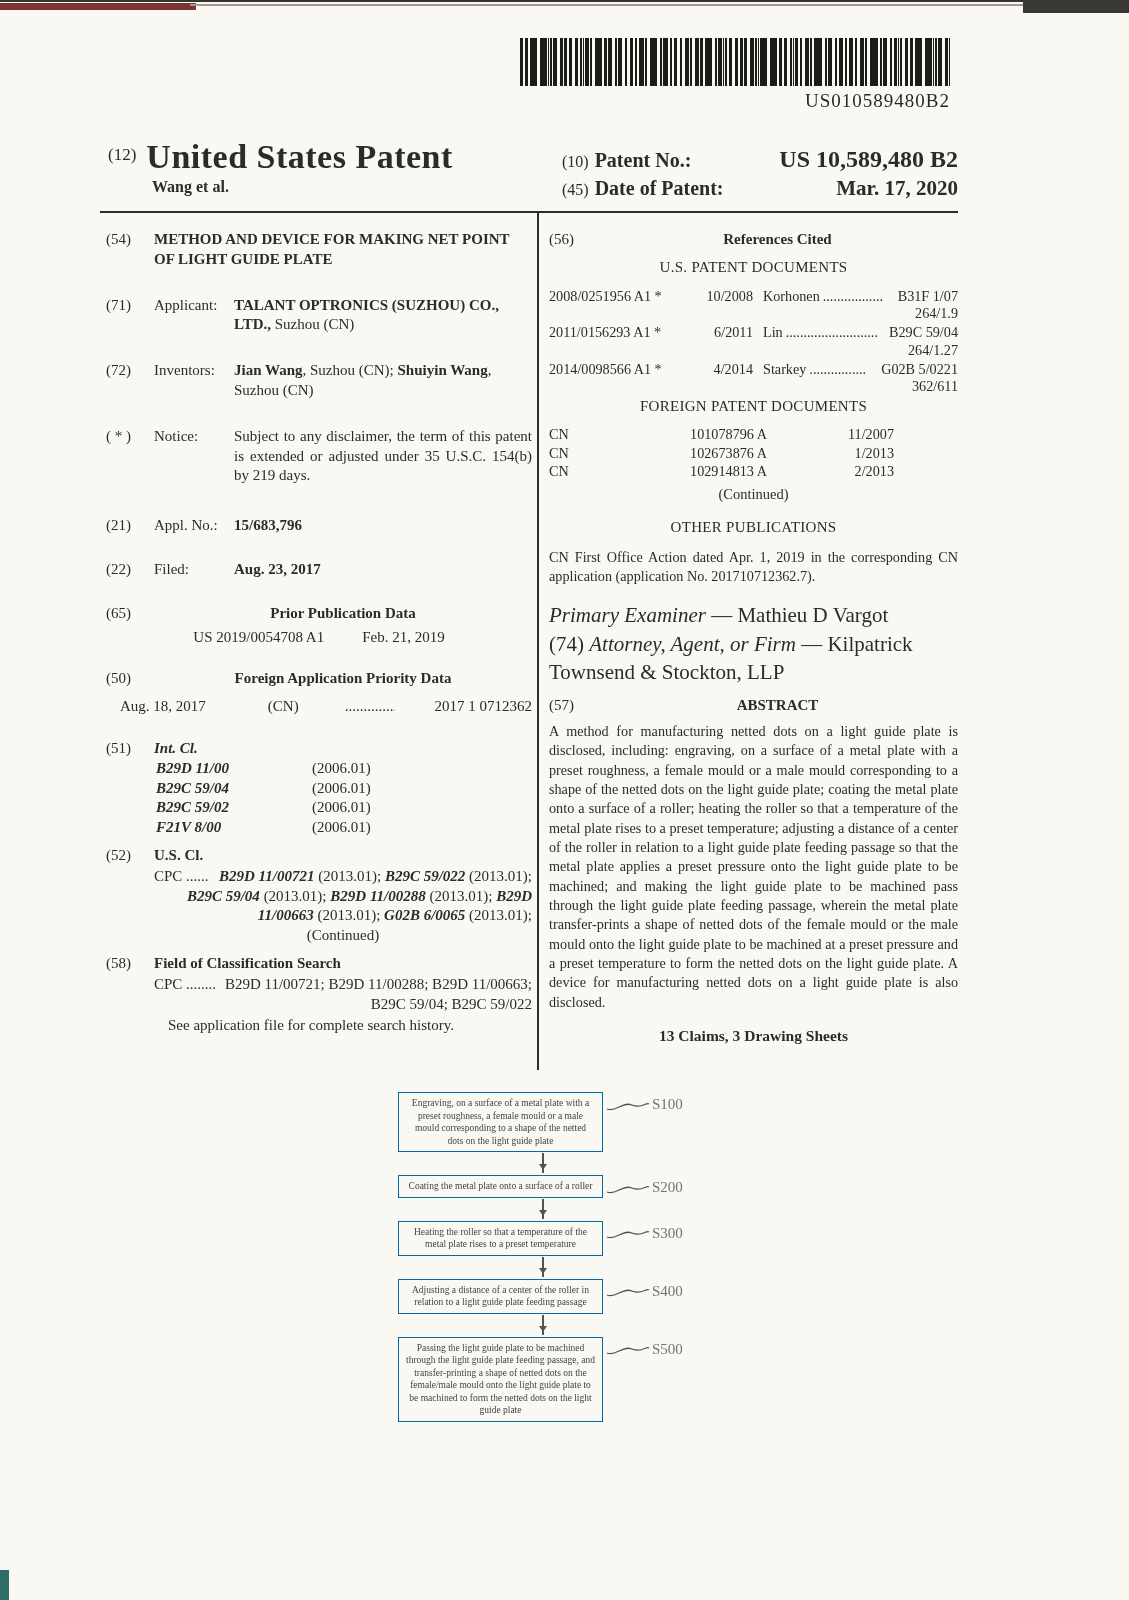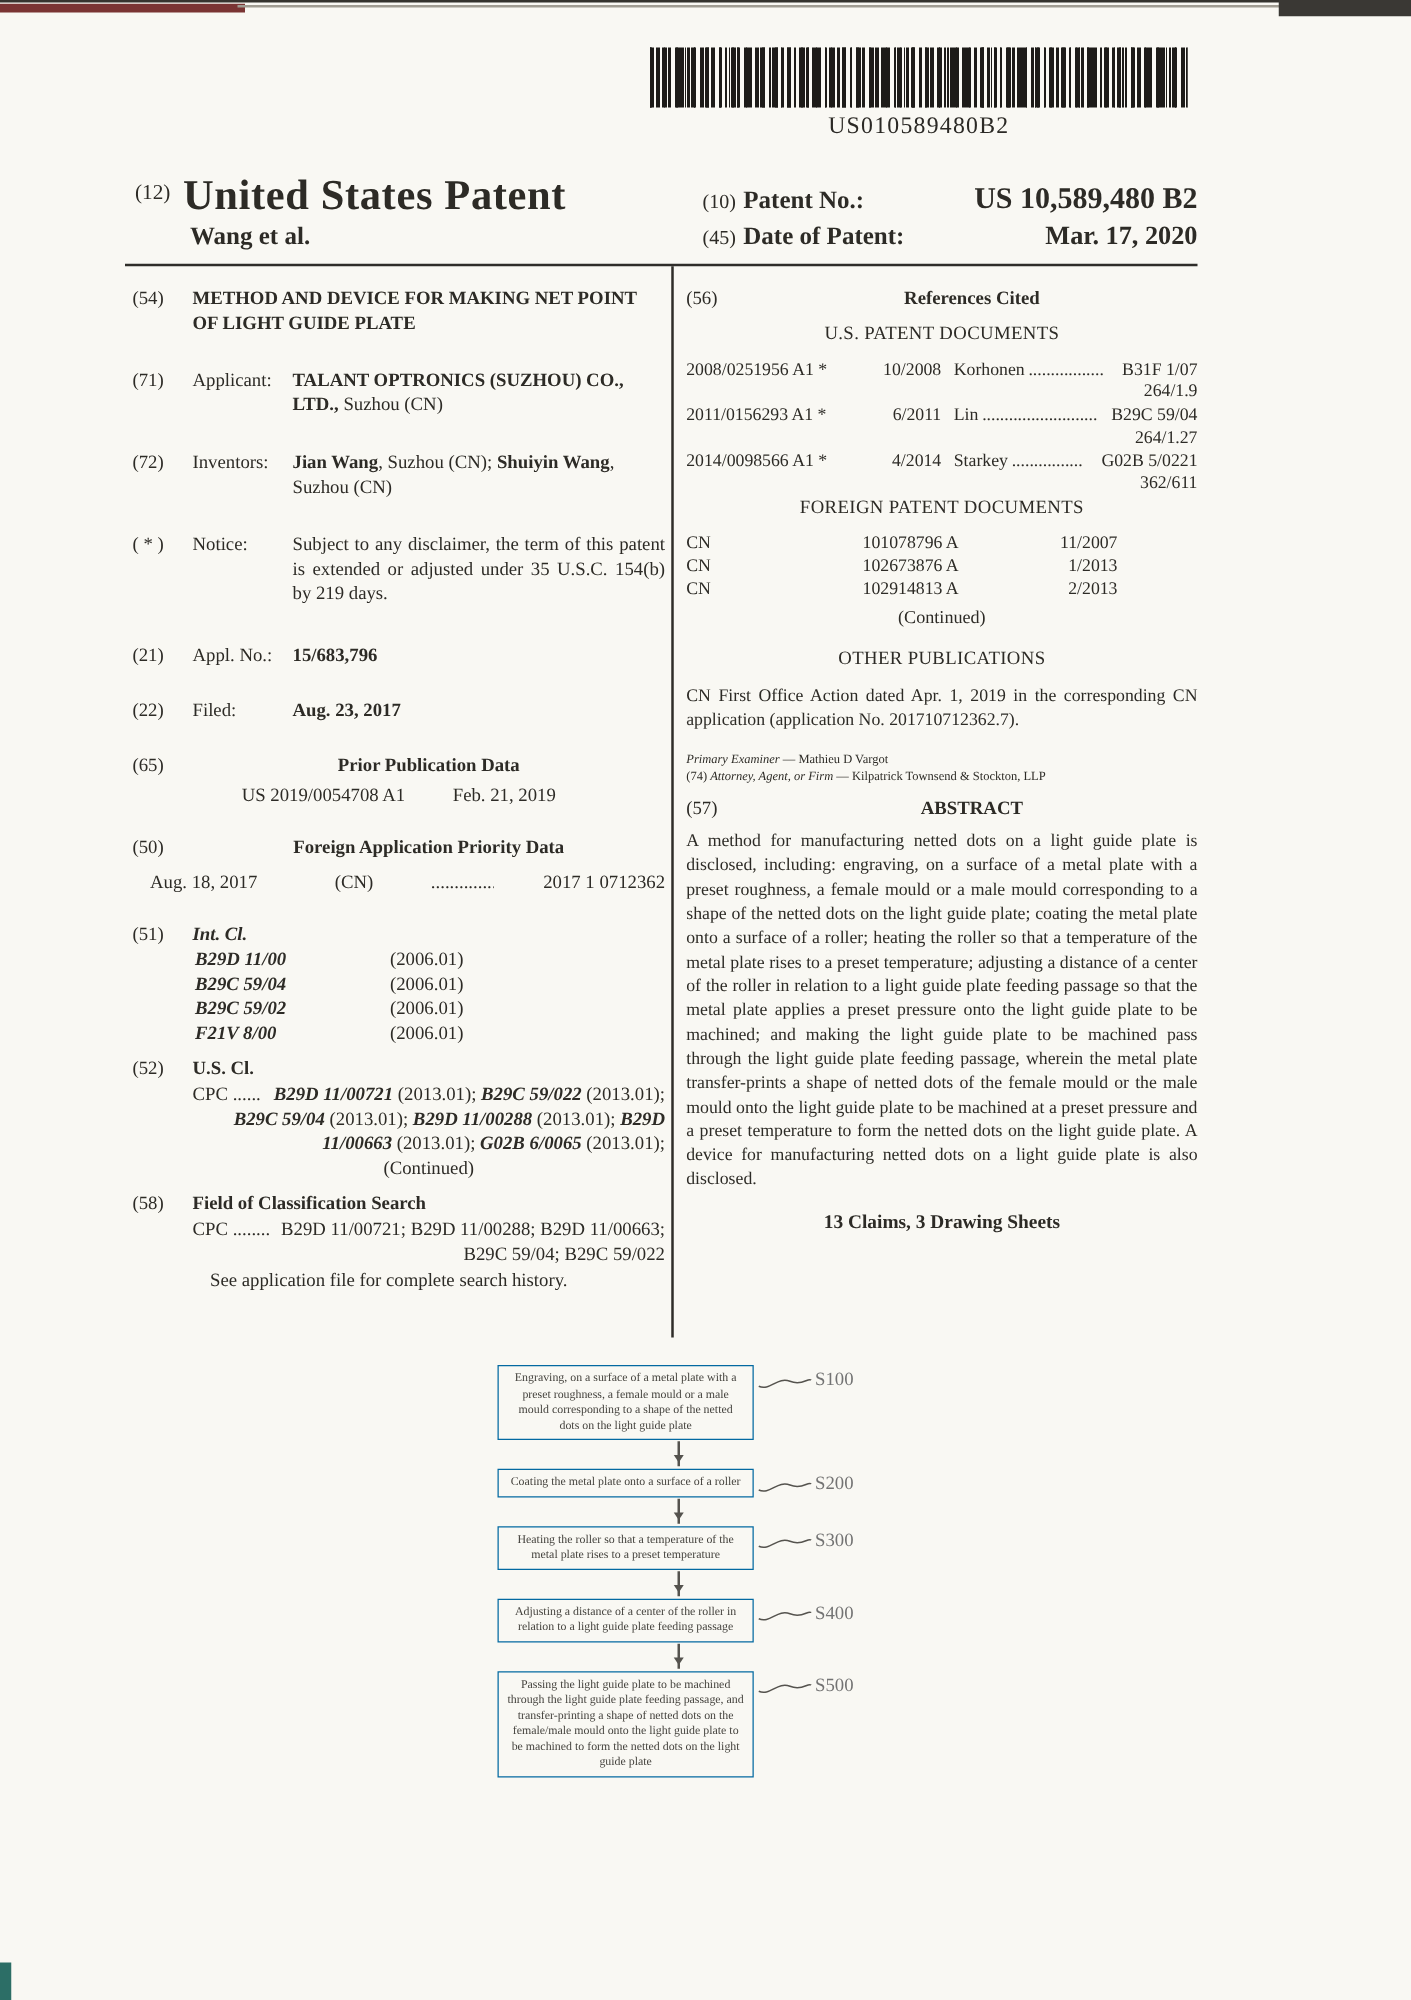--- a/index.html
+++ b/index.html
@@ -15,28 +15,28 @@
   .tr-bar{position:absolute;left:1023px;top:0;width:106px;height:13px;background:#3a3834;}
   .bl-teal{position:absolute;left:0;top:1570px;width:9px;height:30px;background:#2c6e66;}
 
   
   .barcode{position:absolute;left:520px;top:38px;width:430px;height:48px;
     background:
       repeating-linear-gradient(90deg,#1d1b18 0 2px, rgba(0,0,0,0) 2px 5px),
       repeating-linear-gradient(90deg,#1d1b18 0 3px, rgba(0,0,0,0) 3px 11px),
       repeating-linear-gradient(90deg,#1d1b18 0 1px, rgba(0,0,0,0) 1px 7px);
   }
-  .barcode-text{position:absolute;left:520px;top:90px;width:430px;text-align:center;
+  .barcode-text{position:absolute;left:520px;top:90px;width:430px;text-align:right;
     font-size:19px;letter-spacing:1px;color:#2b2925;}
 
   
   .hdr-left{position:absolute;left:108px;top:138px;}
   .hdr-num{font-size:17px;vertical-align:8px;}
   .hdr-title{display:inline;font-size:34px;font-weight:bold;letter-spacing:.5px;margin-left:6px;}
-  .hdr-party{font-size:20px;font-weight:bold;margin-left:44px;margin-top:2px;}
+  .hdr-party{font-size:16px;font-weight:bold;margin-left:44px;margin-top:2px;}
   .hdr-right{position:absolute;left:562px;top:146px;width:396px;}
   .hdr-row{display:flex;align-items:baseline;margin-bottom:3px;}
   .hdr-row .n{font-size:16px;flex:none;margin-right:6px;}
   .hdr-row .l{font-size:20px;font-weight:bold;flex:none;}
   .hdr-row .v{flex:1;text-align:right;font-weight:bold;}
   .v.big{font-size:24px;} .v.med{font-size:21px;}
 
   .hrule{position:absolute;left:100px;top:211px;width:858px;height:2px;background:#2f2d29;}
   .vrule{position:absolute;left:537px;top:213px;width:2px;height:857px;background:#2f2d29;}
 
@@ -85,21 +85,21 @@
   .cite .dt{flex:none;width:58px;text-align:right;}
   .cite .nm{flex:none;margin-left:10px;}
   .cite .dots{flex:1;overflow:hidden;white-space:nowrap;margin:0 3px;}
   .cite .cc{flex:none;}
   .cite .l2{text-align:right;}
   .frow{display:flex;font-size:14.2px;line-height:1.3;padding-right:64px;}
   .frow .c{flex:none;width:92px;}
   .frow .n{flex:1;text-align:center;}
   .frow .d{flex:none;width:78px;text-align:right;}
   .opub-text{font-size:14.2px;line-height:1.4;text-align:justify;}
-  .exam{font-size:10px;line-height:1.35;}
+  .exam{font-size:21px;line-height:1.35;}
   .abstract-text{font-size:14.2px;line-height:1.36;text-align:justify;margin-top:4px;}
   .claims{font-weight:bold;text-align:center;font-size:15.5px;margin-top:14px;}
 
   
   .flow{position:absolute;left:398px;top:1092px;width:290px;}
   .fstep{position:relative;width:205px;}
   .fbox{border:1px solid #0369a1;padding:4px 7px;font-size:9.5px;line-height:1.32;
     text-align:center;color:#45433e;}
   .flabel{position:absolute;left:208px;top:4px;display:flex;align-items:center;}
   .flabel .txt{font-size:15px;color:#737373;margin-left:2px;}

